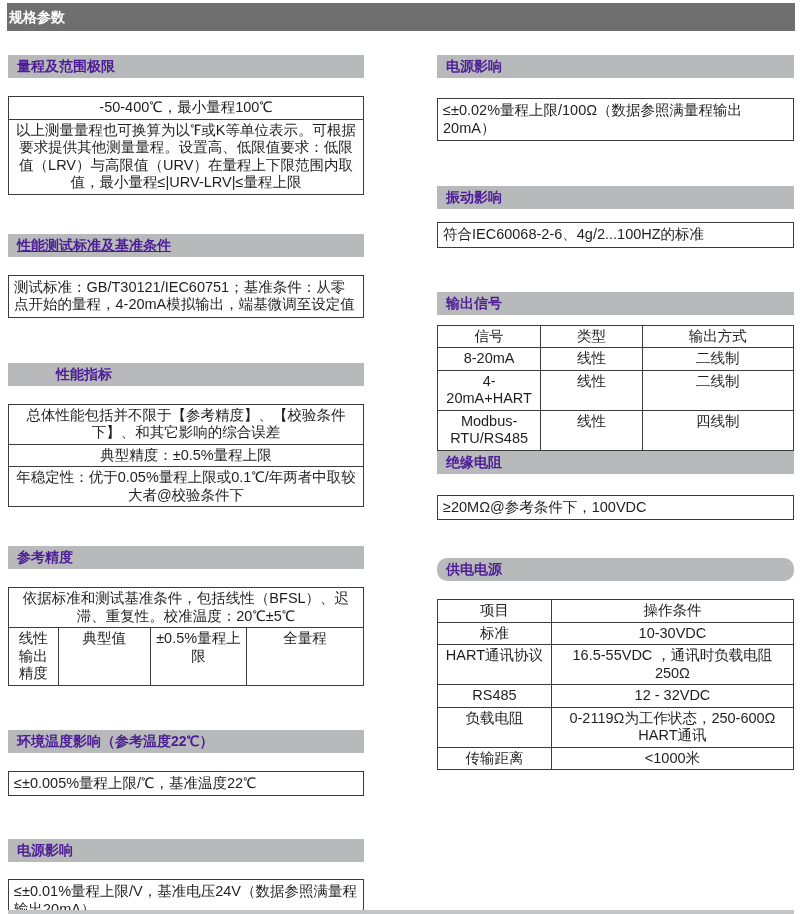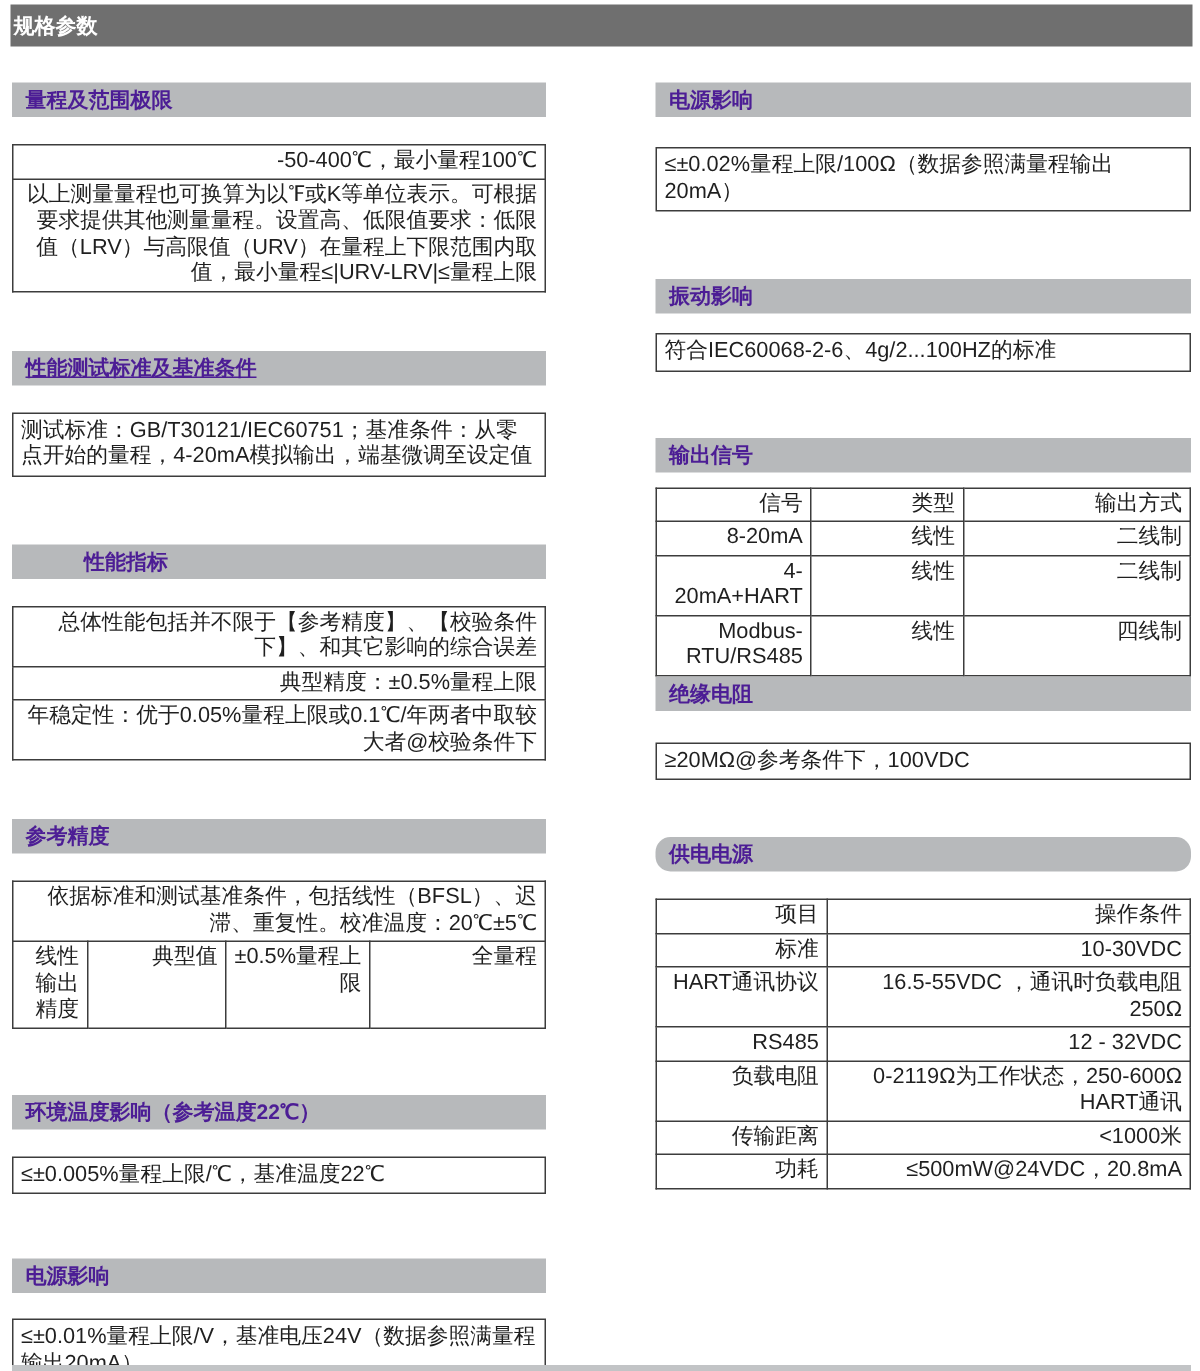--- a/index.html
+++ b/index.html
@@ -25,21 +25,21 @@
     font-size: 14px; font-weight: bold; line-height: 23px;
     padding-left: 9px;
   }
   .box, table.box { border: 1px solid #3c3c3c; background: #fff; }
   .box-text {
     font-size: 14.5px; line-height: 17.5px; padding: 3px 5px;
   }
   table.box { width: 100%; border-collapse: collapse; font-size: 14.5px; }
   table.box td {
     border: 1px solid #3c3c3c; padding: 2px 5px;
-    line-height: 17.5px; text-align: right; vertical-align: top;
+    line-height: 17.5px; text-align: center; vertical-align: top;
     font-weight: normal;
   }
   
   .m-box1  { margin-top: 18px; }
   .m-h2    { margin-top: 39px; text-decoration: underline; }
   .m-box2  { margin-top: 18px; }
   .m-h3    { margin-top: 45px; padding-left: 48px; }
   .m-box3  { margin-top: 18px; }
   .m-h4    { margin-top: 39px; }
   .m-box4  { margin-top: 18px; }
@@ -194,22 +194,18 @@
       <td>12 - 32VDC</td>
     </tr>
     <tr>
       <td>负载电阻</td>
       <td>0-2119Ω为工作状态，250-600Ω HART通讯</td>
     </tr>
     <tr>
       <td>传输距离</td>
       <td>&lt;1000米</td>
     </tr>
-    <tr>
-      <td>功耗</td>
-      <td>≤500mW@24VDC，20.8mA</td>
-    </tr>
   </tbody>
     </table>
 
 </div>
 
 <div class="bottom-sliver"></div>
 
 </body></html>

